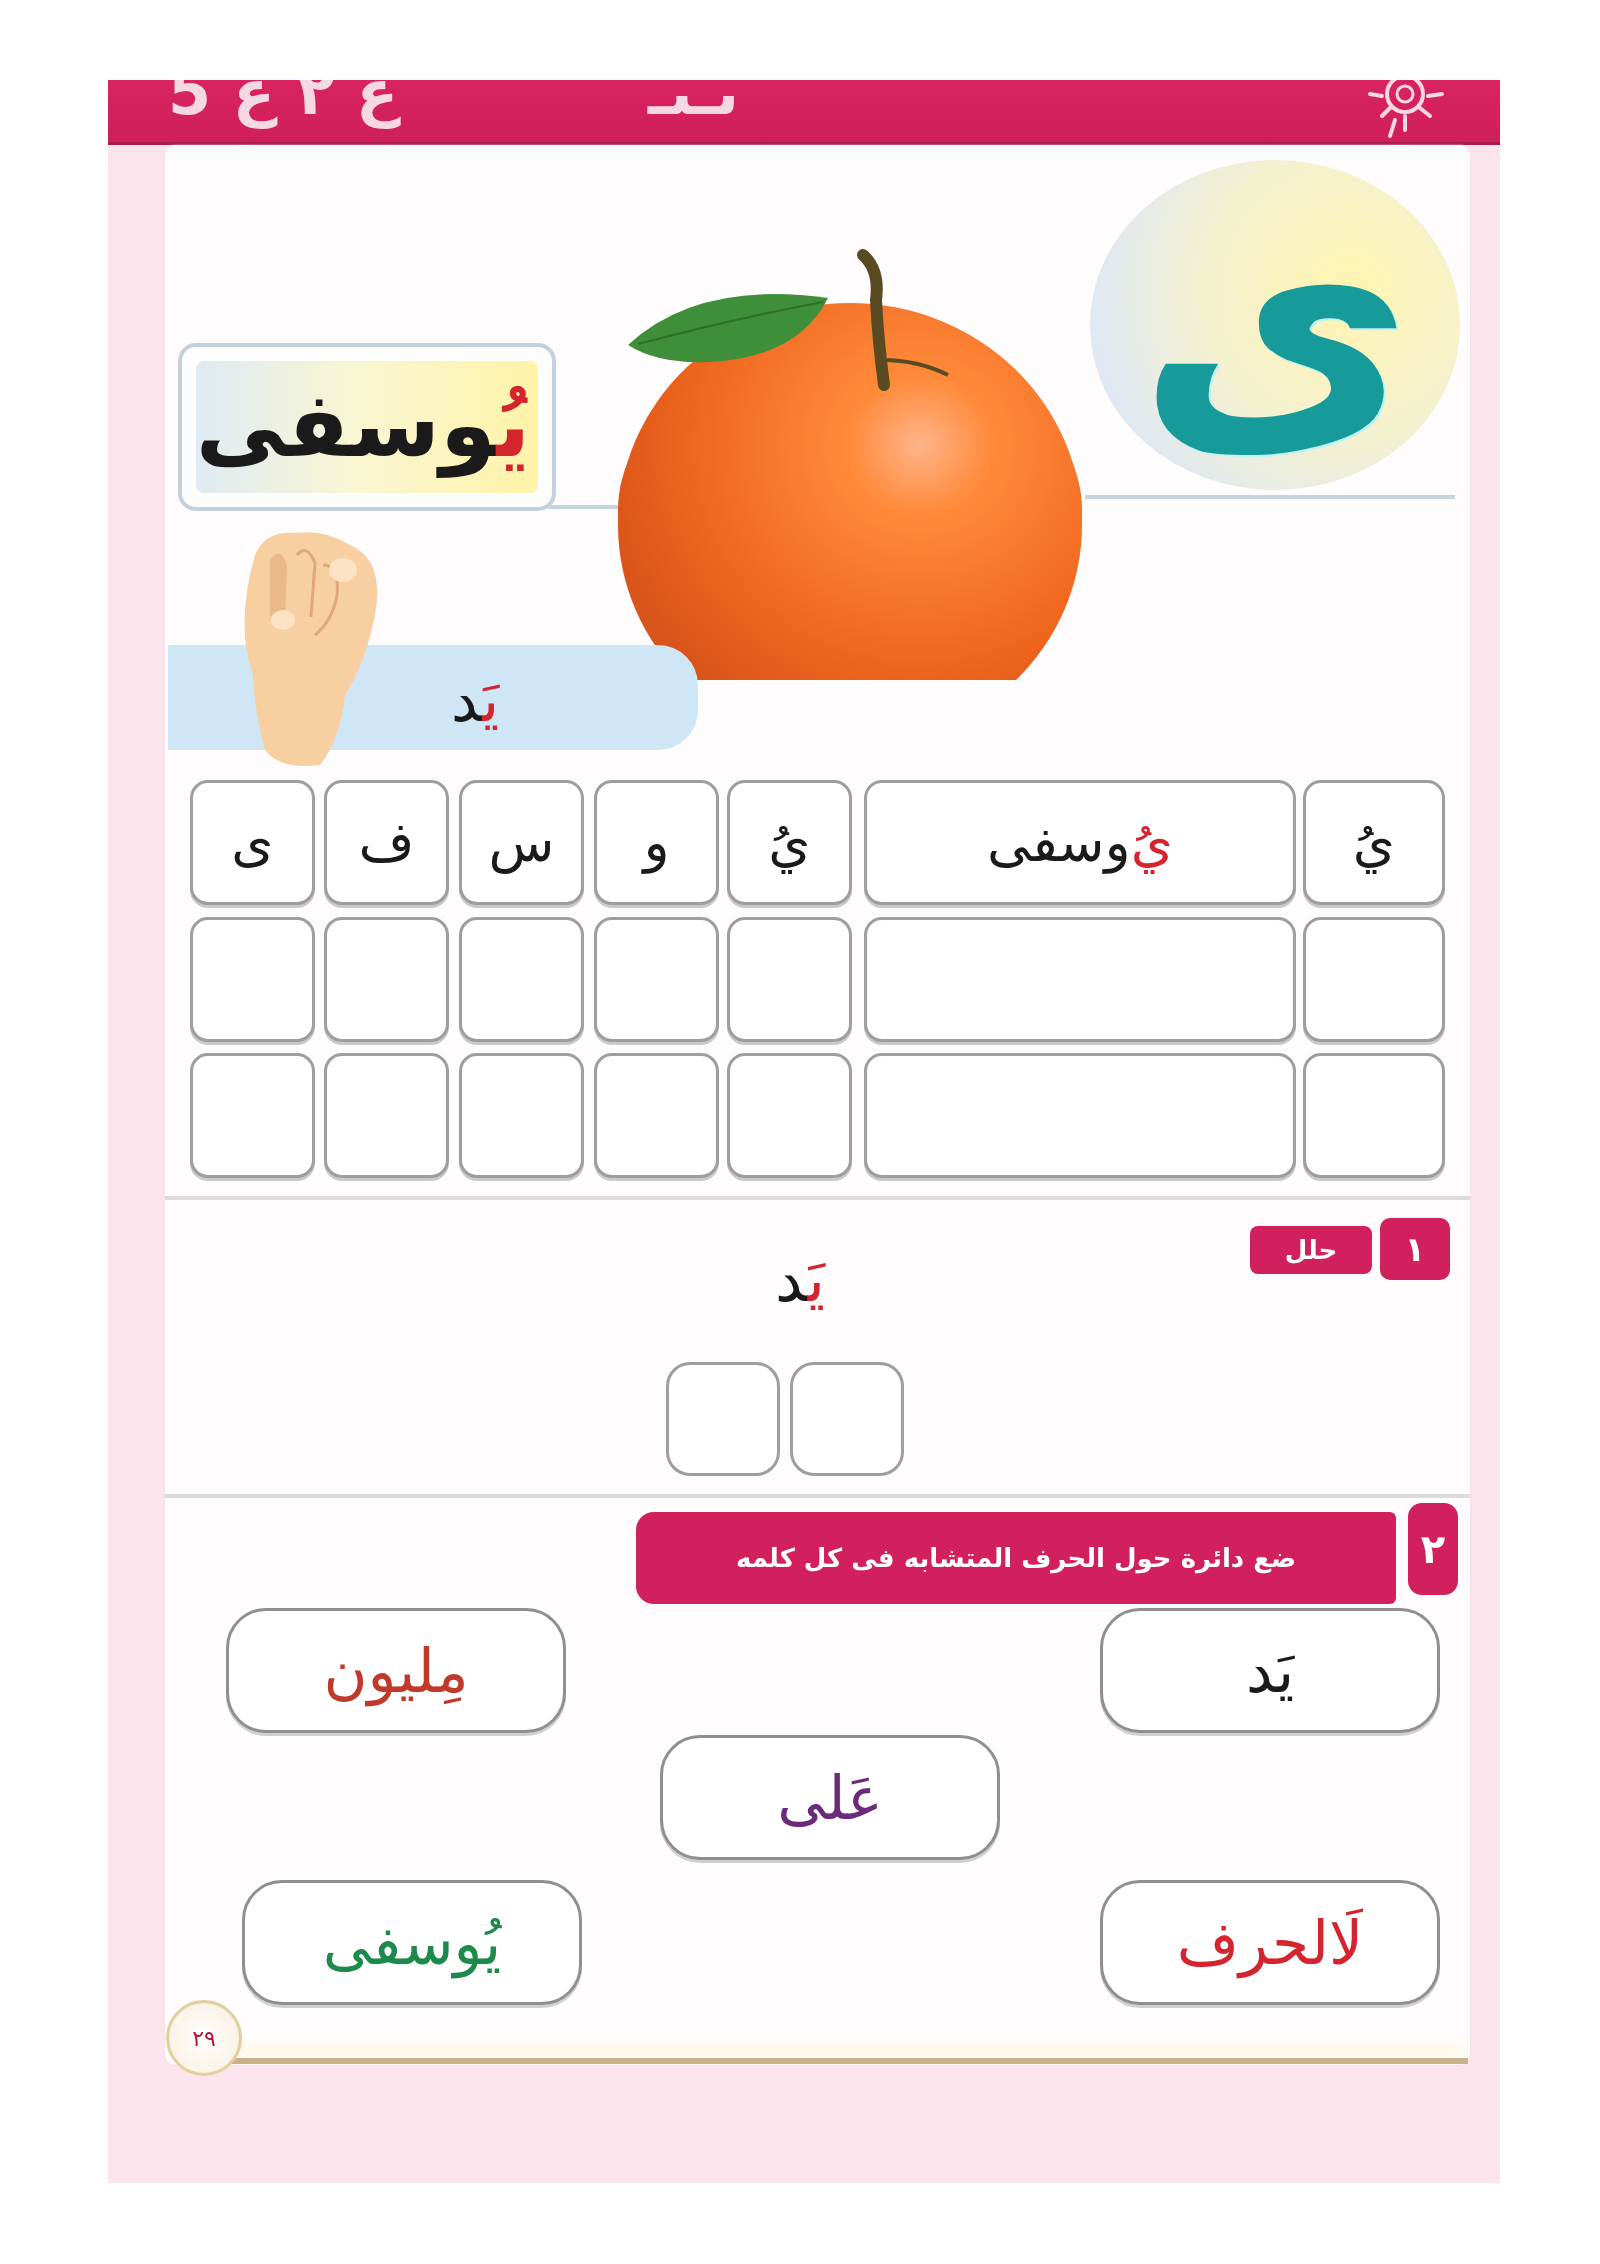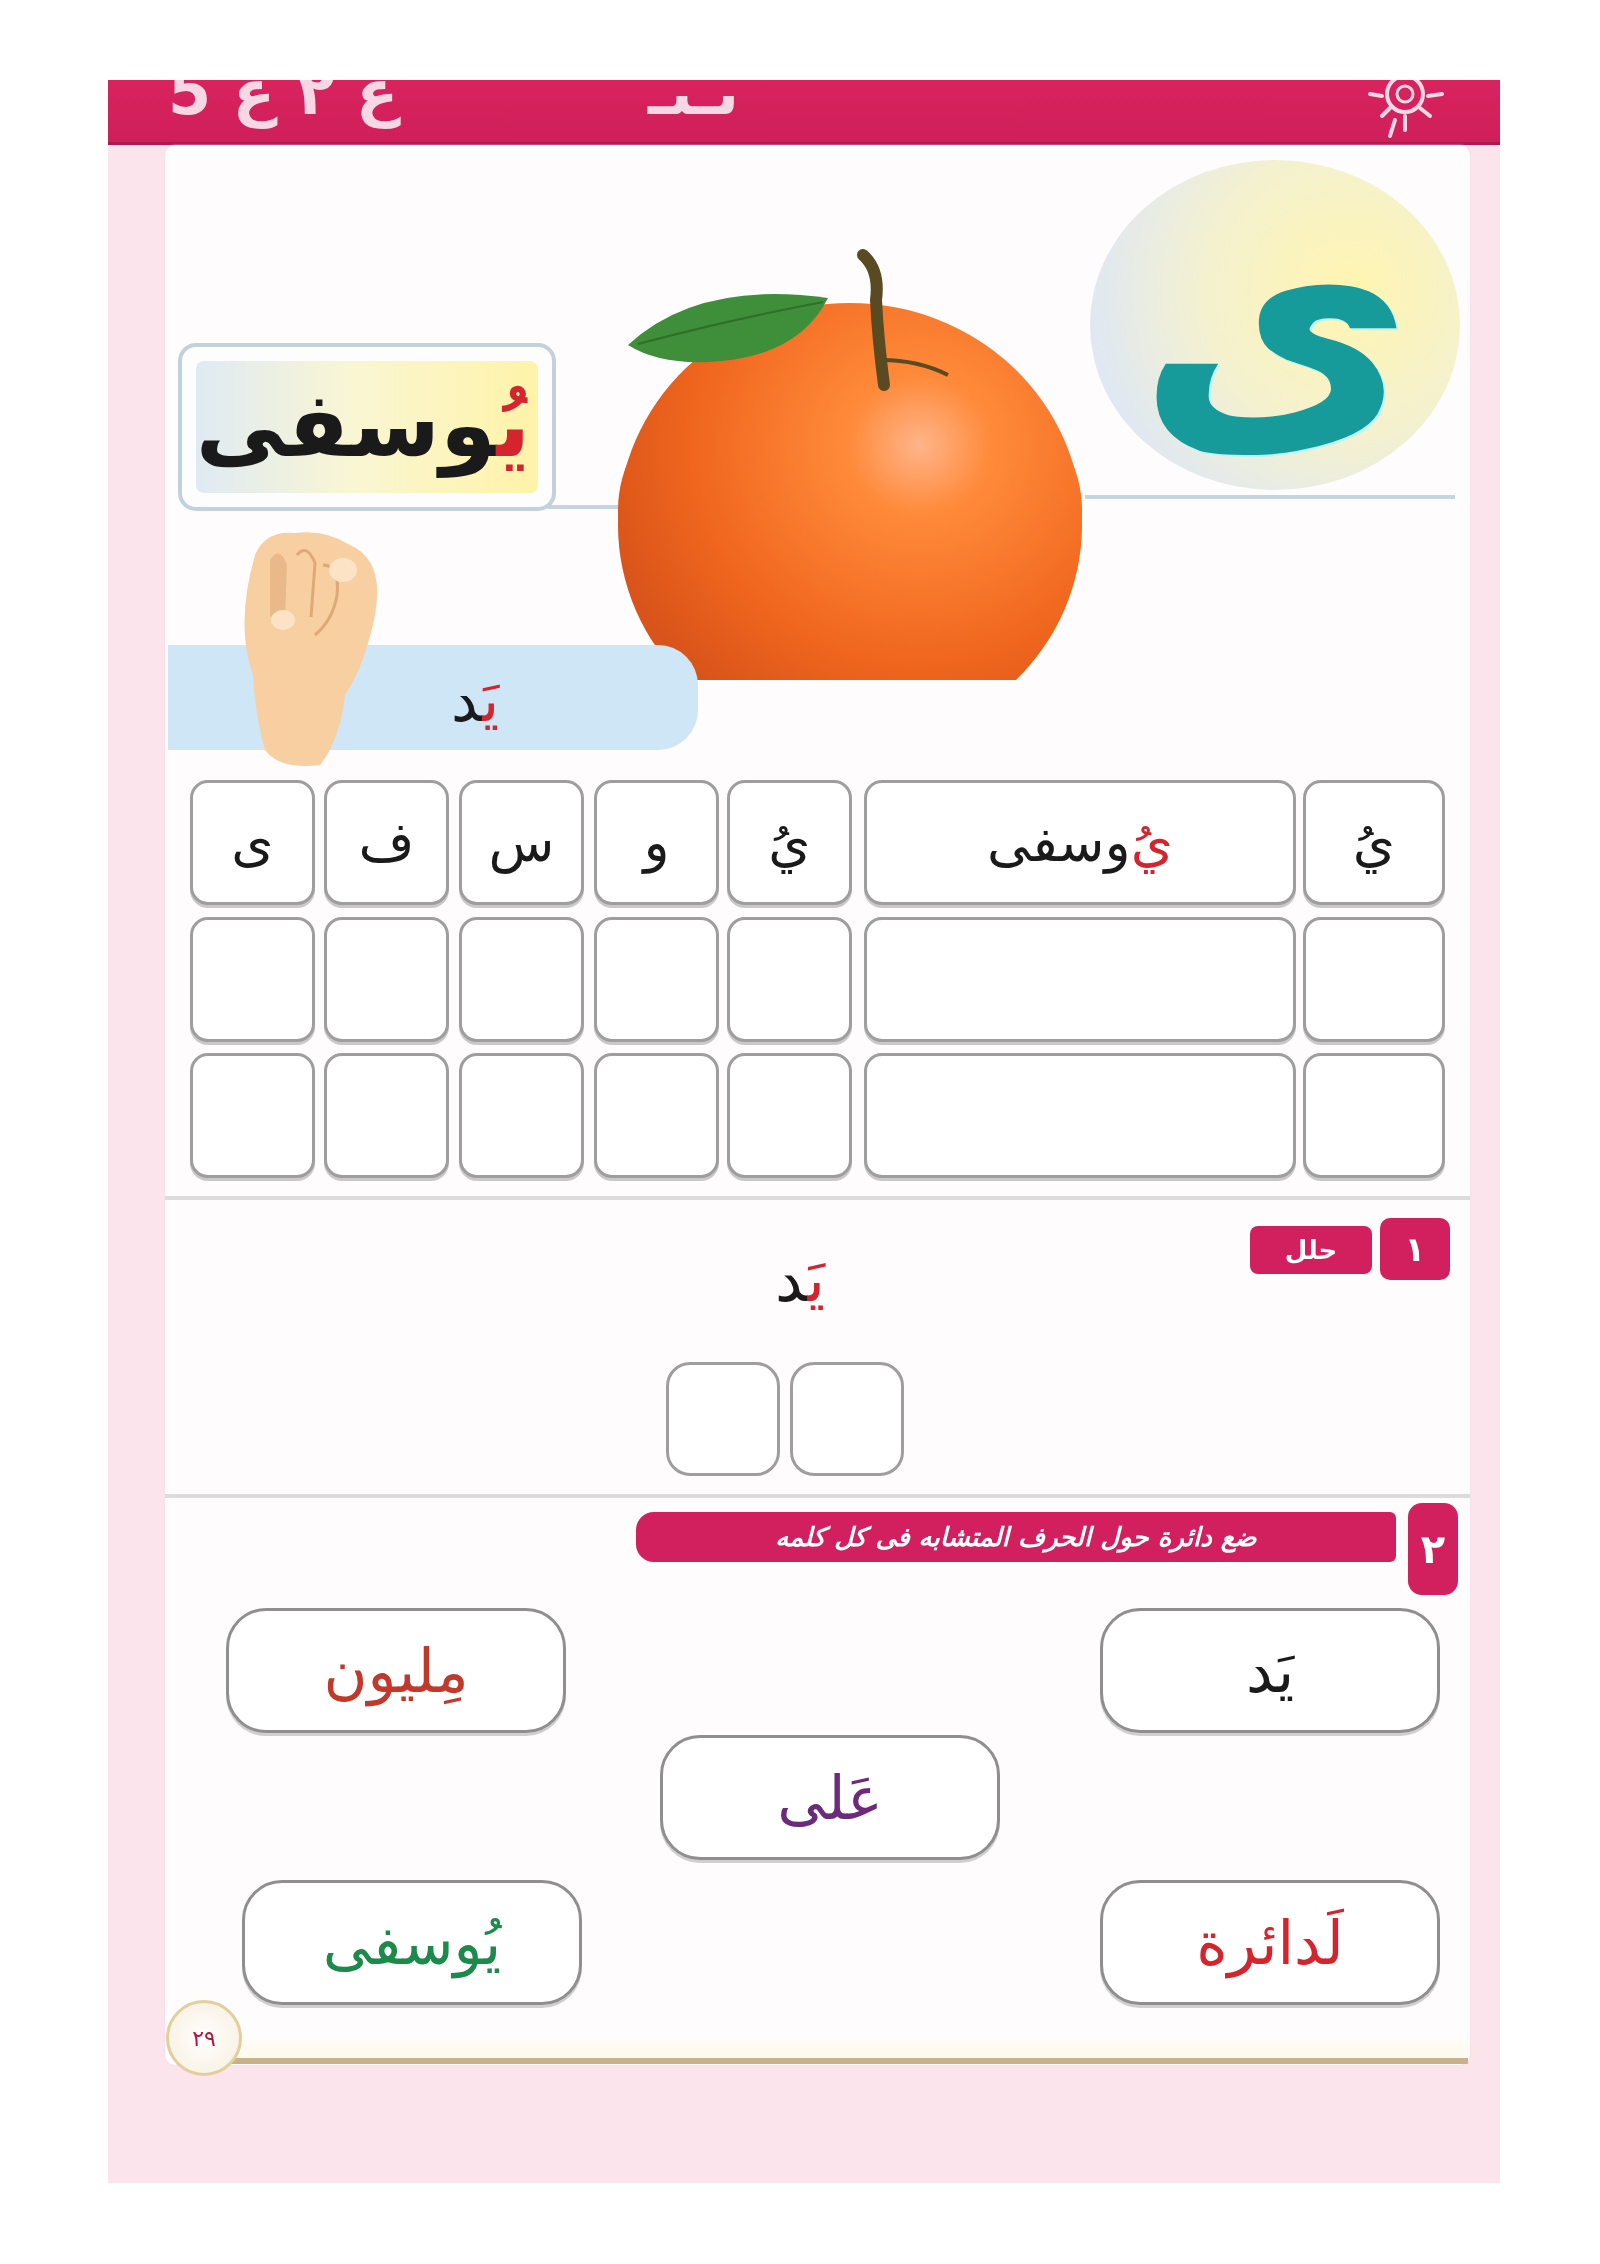--- a/index.html
+++ b/index.html
@@ -155,22 +155,22 @@
 
 <div class="badge-num" style="left:1380px;top:1218px;width:70px;height:62px;font-size:34px;">١</div>
 <div class="badge-label" style="left:1250px;top:1226px;width:122px;height:48px;font-size:26px;">حلل</div>
 <div class="sec1-word"><span class="red">يَ</span><span>د</span></div>
 <div class="answer-box" style="left:666px;"></div>
 <div class="answer-box" style="left:790px;"></div>
 
 <div class="divider" style="top:1494px;"></div>
 
 <div class="badge-num" style="left:1408px;top:1503px;width:50px;height:92px;font-size:40px;border-radius:14px;">٢</div>
-<div class="badge-label" style="left:636px;top:1512px;width:760px;height:50px;font-size:26px;border-radius:18px 6px 6px 18px;font-style:italic;">ضع دائرة حول الحرف المتشابه فى كل كلمه</div>
+<div class="badge-label" style="left:636px;top:1512px;width:760px;height:92px;font-size:26px;border-radius:18px 6px 6px 18px;">ضع دائرة حول الحرف المتشابه فى كل كلمه</div>
 
 <div class="pill" style="left:1100px;top:1608px;color:#1a1a1a;">يَد</div>
 <div class="pill" style="left:226px;top:1608px;color:#c0392b;">مِليون</div>
 <div class="pill" style="left:660px;top:1735px;color:#6b2a7a;">عَلى</div>
-<div class="pill" style="left:1100px;top:1880px;color:#d4252f;">لَدائرة</div>
+<div class="pill" style="left:1100px;top:1880px;color:#d4252f;">لَالحرف</div>
 <div class="pill" style="left:242px;top:1880px;color:#1b8a4a;">يُوسفى</div>
 
 <div class="footer-line"></div>
 <div class="page-num">٢٩</div>
 
 </body></html>

